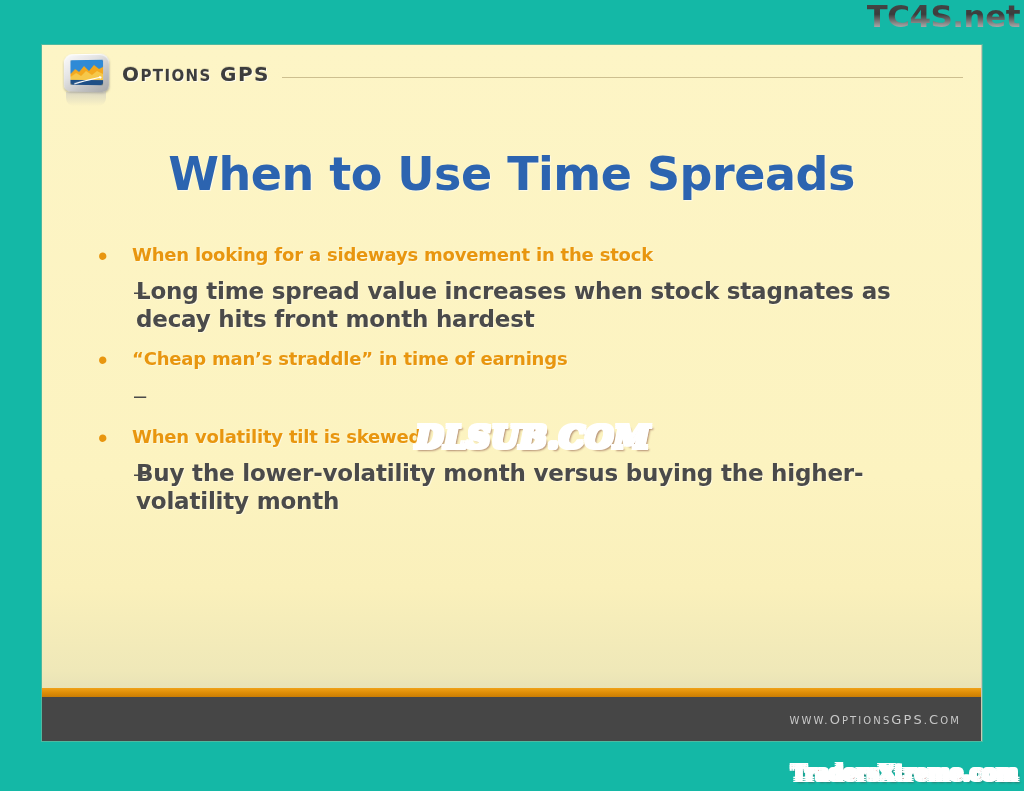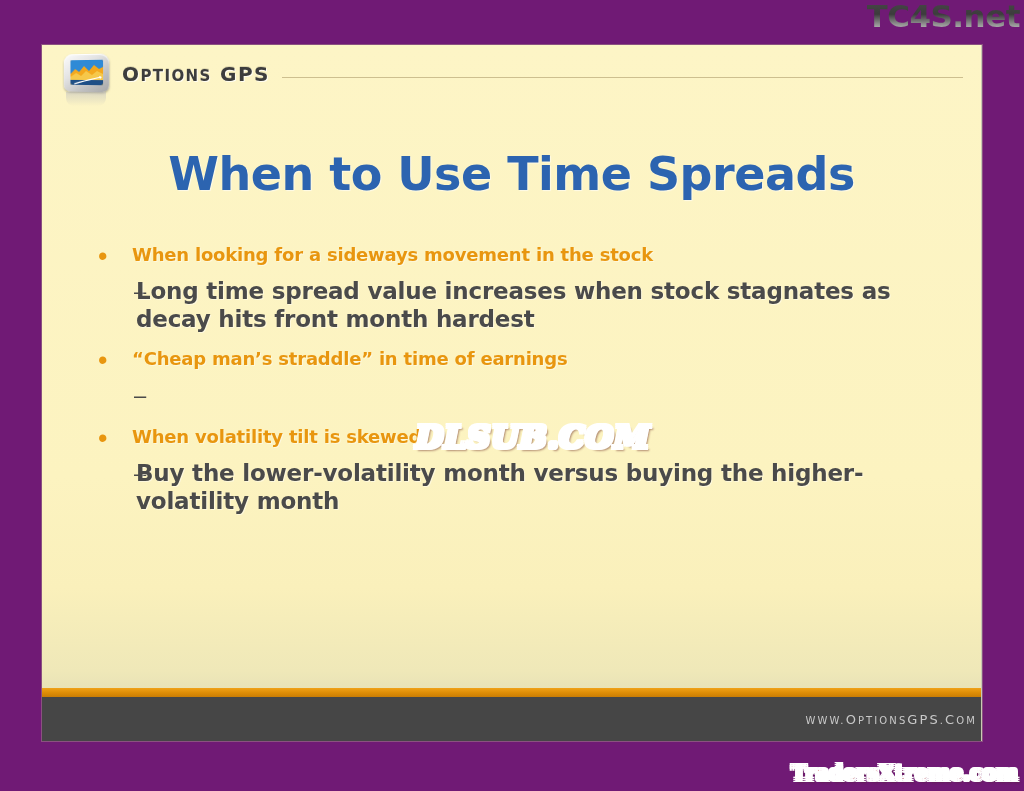--- a/index.html
+++ b/index.html
@@ -9,21 +9,21 @@
     height: 791px;
     background: #ffffff;
     font-family: "Liberation Sans", sans-serif;
     overflow: hidden;
   }
 
   #page {
     position: relative;
     width: 1024px;
     height: 791px;
-    background: #701a75;
+    background: #14b8a6;
   }
 
   
   .tc4s-brand {
     position: absolute;
     top: -2px;
     right: 4px;
     font-family: "DejaVu Sans", sans-serif;
     font-weight: bold;
     font-size: 31px;
@@ -238,21 +238,21 @@
     display: flex;
     align-items: center;
     justify-content: flex-end;
   }
   .footer-url {
     font-family: "DejaVu Sans", sans-serif;
     font-size: 13px;
     font-weight: normal;
     letter-spacing: 2.1px;
     color: #c9c9c9;
-    margin-right: 4px;
+    margin-right: 20px;
     white-space: nowrap;
   }
   .footer-url .sc { font-size: 10px; }
 
   
   .tx-brand {
     position: absolute;
     right: 6px;
     bottom: 6px;
     font-family: "DejaVu Serif", serif;

